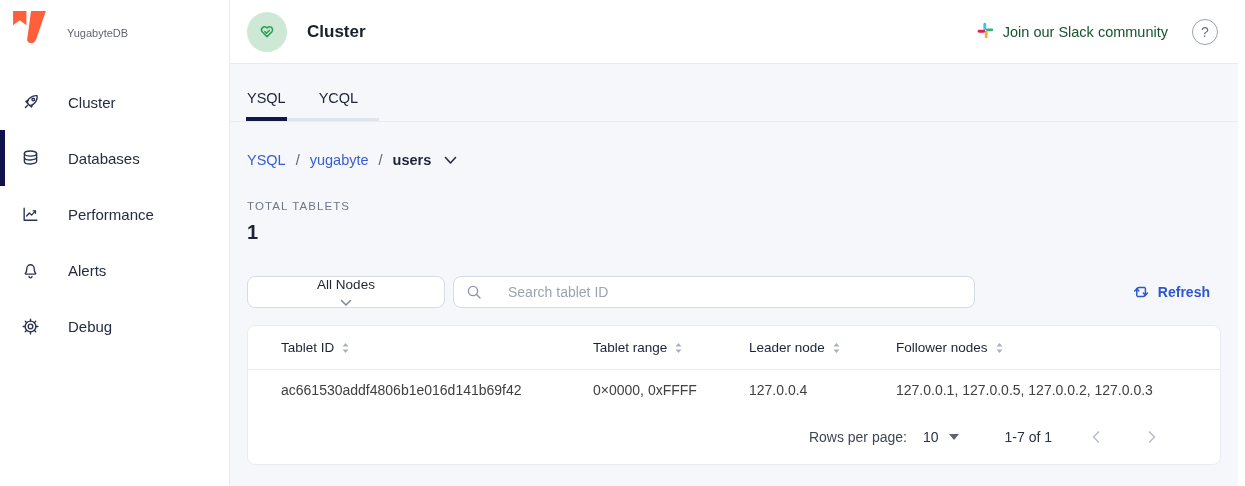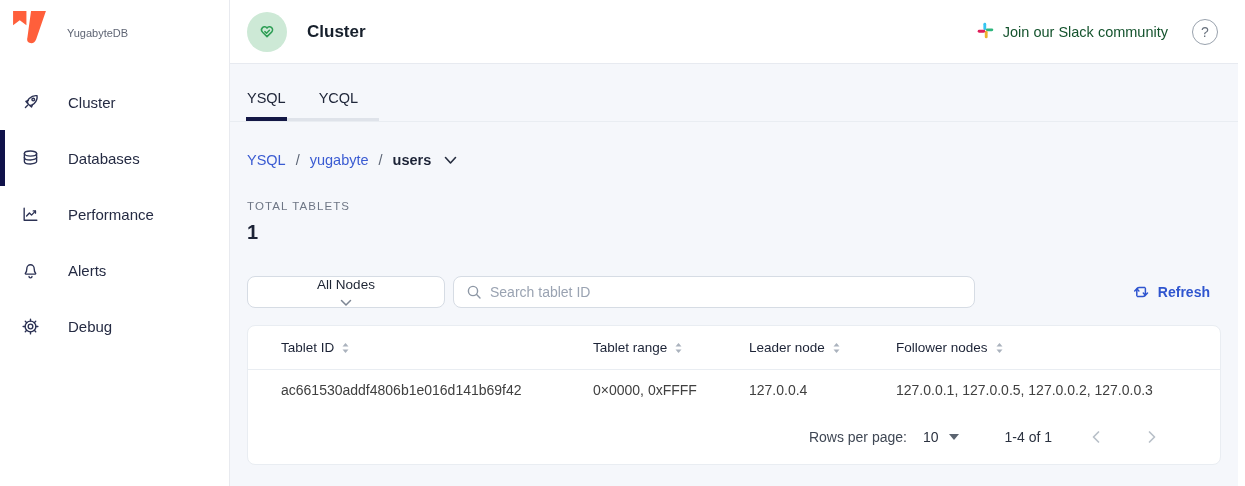--- a/index.html
+++ b/index.html
@@ -36,21 +36,21 @@
   .crumb-link { color:#3a5bd2; cursor:pointer; }
   .crumb-sep { color:#5c6575; }
   .crumb-current { color:#1c2336; font-weight:700; display:flex; align-items:center; gap:13px; cursor:pointer; }
 
   .stats { margin-top:32px; }
   .stats-label { font-size:11.5px; letter-spacing:1.1px; color:#6e7685; }
   .stats-value { margin-top:9px; font-size:20px; font-weight:600; color:#1c2336; }
 
   .filter-row { margin-top:32px; display:flex; align-items:center; }
   .node-select { width:198px; height:32px; background:#fff; border:1px solid #d6dce4; border-radius:8px; display:flex; align-items:center; justify-content:space-between; padding:0 13px; font-size:13.5px; color:#1d2433; cursor:pointer;flex-direction:column; }
-  .search-box { margin-left:8px; width:522px; height:32px; background:#fff; border:1px solid #d6dce4; border-radius:8px; display:flex; align-items:center; gap:8px; padding:0 12px; }
+  .search-box { margin-left:8px; width:522px; height:32px; background:#fff; border:1px solid #d6dce4; border-radius:8px; display:flex; align-items:center; gap:26px; padding:0 12px; }
   .search-box input { flex:1; border:none; outline:none; font-size:14px; color:#1d2433; background:transparent; font-family:"Liberation Sans", sans-serif; }
   .search-box input::placeholder { color:#9aa3b2; }
   .refresh-btn { margin-left:auto; margin-right:11px; display:flex; align-items:center; gap:8px; color:#2f55cf; font-size:14px; font-weight:600; cursor:pointer; }
 
   .card { margin-top:17px; background:#fff; border:1px solid #e9edf2; border-radius:8px; height:140px; overflow:hidden; }
   .tgrid { display:grid; grid-template-columns:312px 156px 147px 1fr; padding:0 16px 0 33px; align-items:center; }
   .thead { height:44px; border-bottom:1px solid #e9edf2; }
   .th { display:flex; align-items:center; gap:7px; font-size:13.5px; font-weight:400; color:#1c2336; cursor:pointer; }
   .trow { height:40px; font-size:14px; color:#404040; }
   .pagination { height:54px; display:flex; align-items:center; justify-content:flex-end; padding-right:56px; font-size:14px; color:#3f4754; }
@@ -253,21 +253,21 @@
           <div>127.0.0.4</div>
           <div>127.0.0.1, 127.0.0.5, 127.0.0.2, 127.0.0.3</div>
         </div>
 
         <div class="pagination">
           <span>Rows per page:</span>
           <span class="rpp-select">
             <span>10</span>
             <span class="rpp-caret"></span>
           </span>
-          <span class="range-label">1-4 of 1</span>
+          <span class="range-label">1-7 of 1</span>
           <span class="page-btn">
             <svg width="10" height="14" viewBox="0 0 10 14">
                 <path d="M7.5 2 L2.5 7 L7.5 12"></path>
               </svg>
           </span>
           <span class="page-btn">
             <svg width="10" height="14" viewBox="0 0 10 14">
                 <path d="M2.5 2 L7.5 7 L2.5 12"></path>
               </svg>
           </span>

